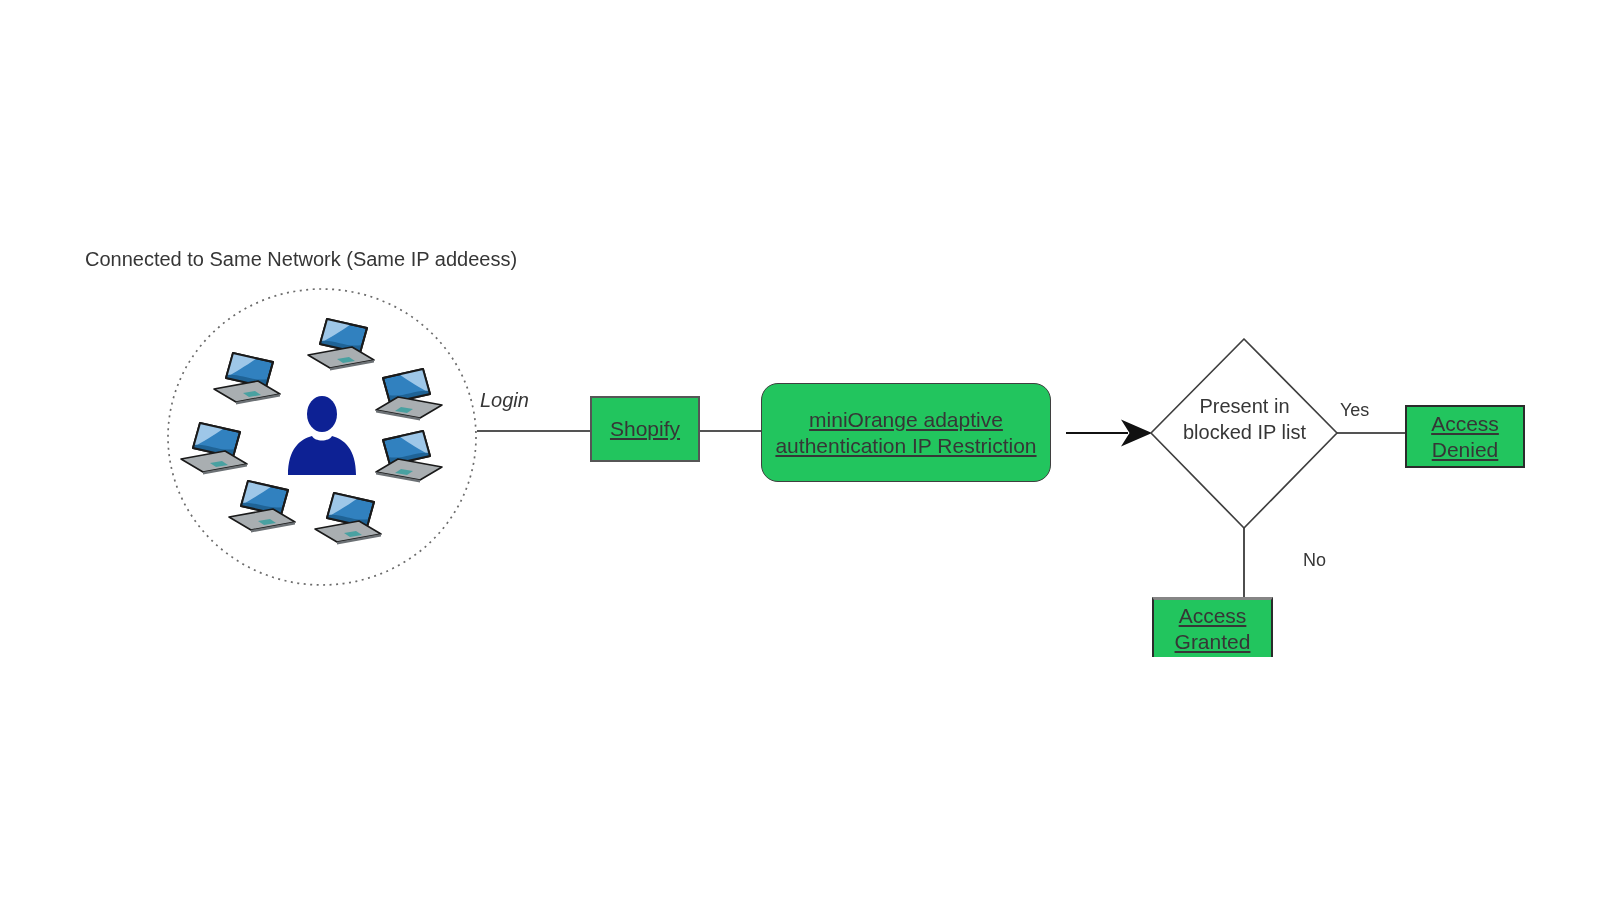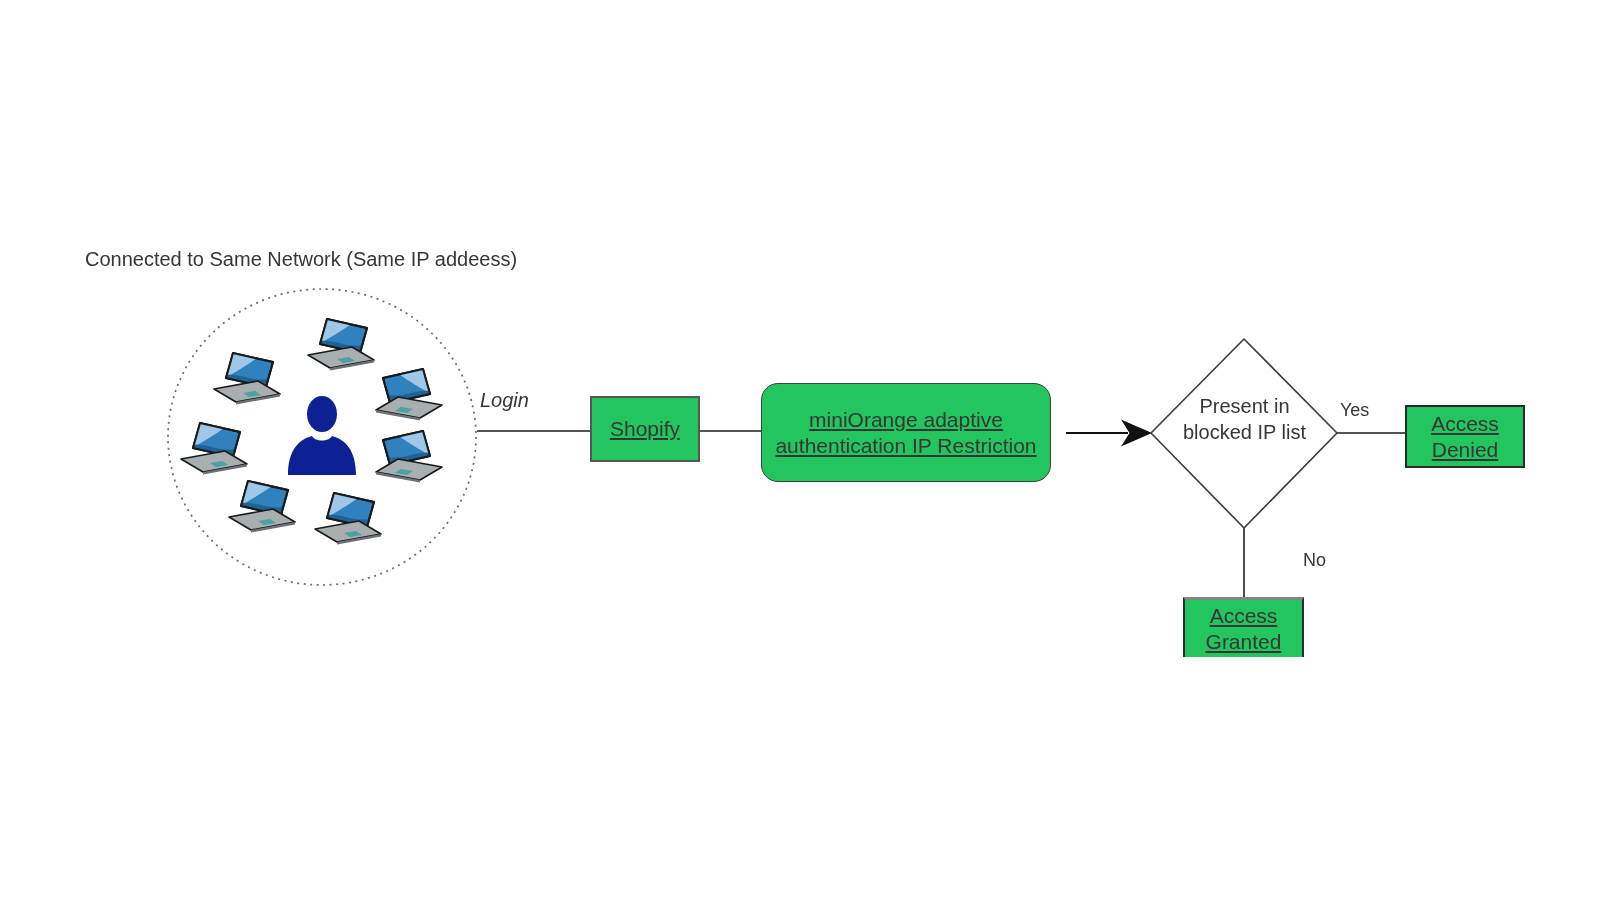--- a/index.html
+++ b/index.html
@@ -88,17 +88,17 @@
   <div class="diamond-text">Present in blocked IP list</div>
 
   <div id="yes-label" class="abs small-lbl">Yes</div>
 
   <div class="node hard-node" style="left:1405px;top:405px;width:120px;height:63px;align-items:center;">
     <span>Access Denied</span>
   </div>
 
   <div id="no-label" class="abs small-lbl">No</div>
 
-  <div class="node cut-node" style="left:1183px;top:597px;width:121px;height:60px;">
+  <div class="node cut-node" style="left:1152px;top:597px;width:121px;height:60px;">
     <span>Access Granted</span>
   </div>
 
 </div>
 
 </body></html>

